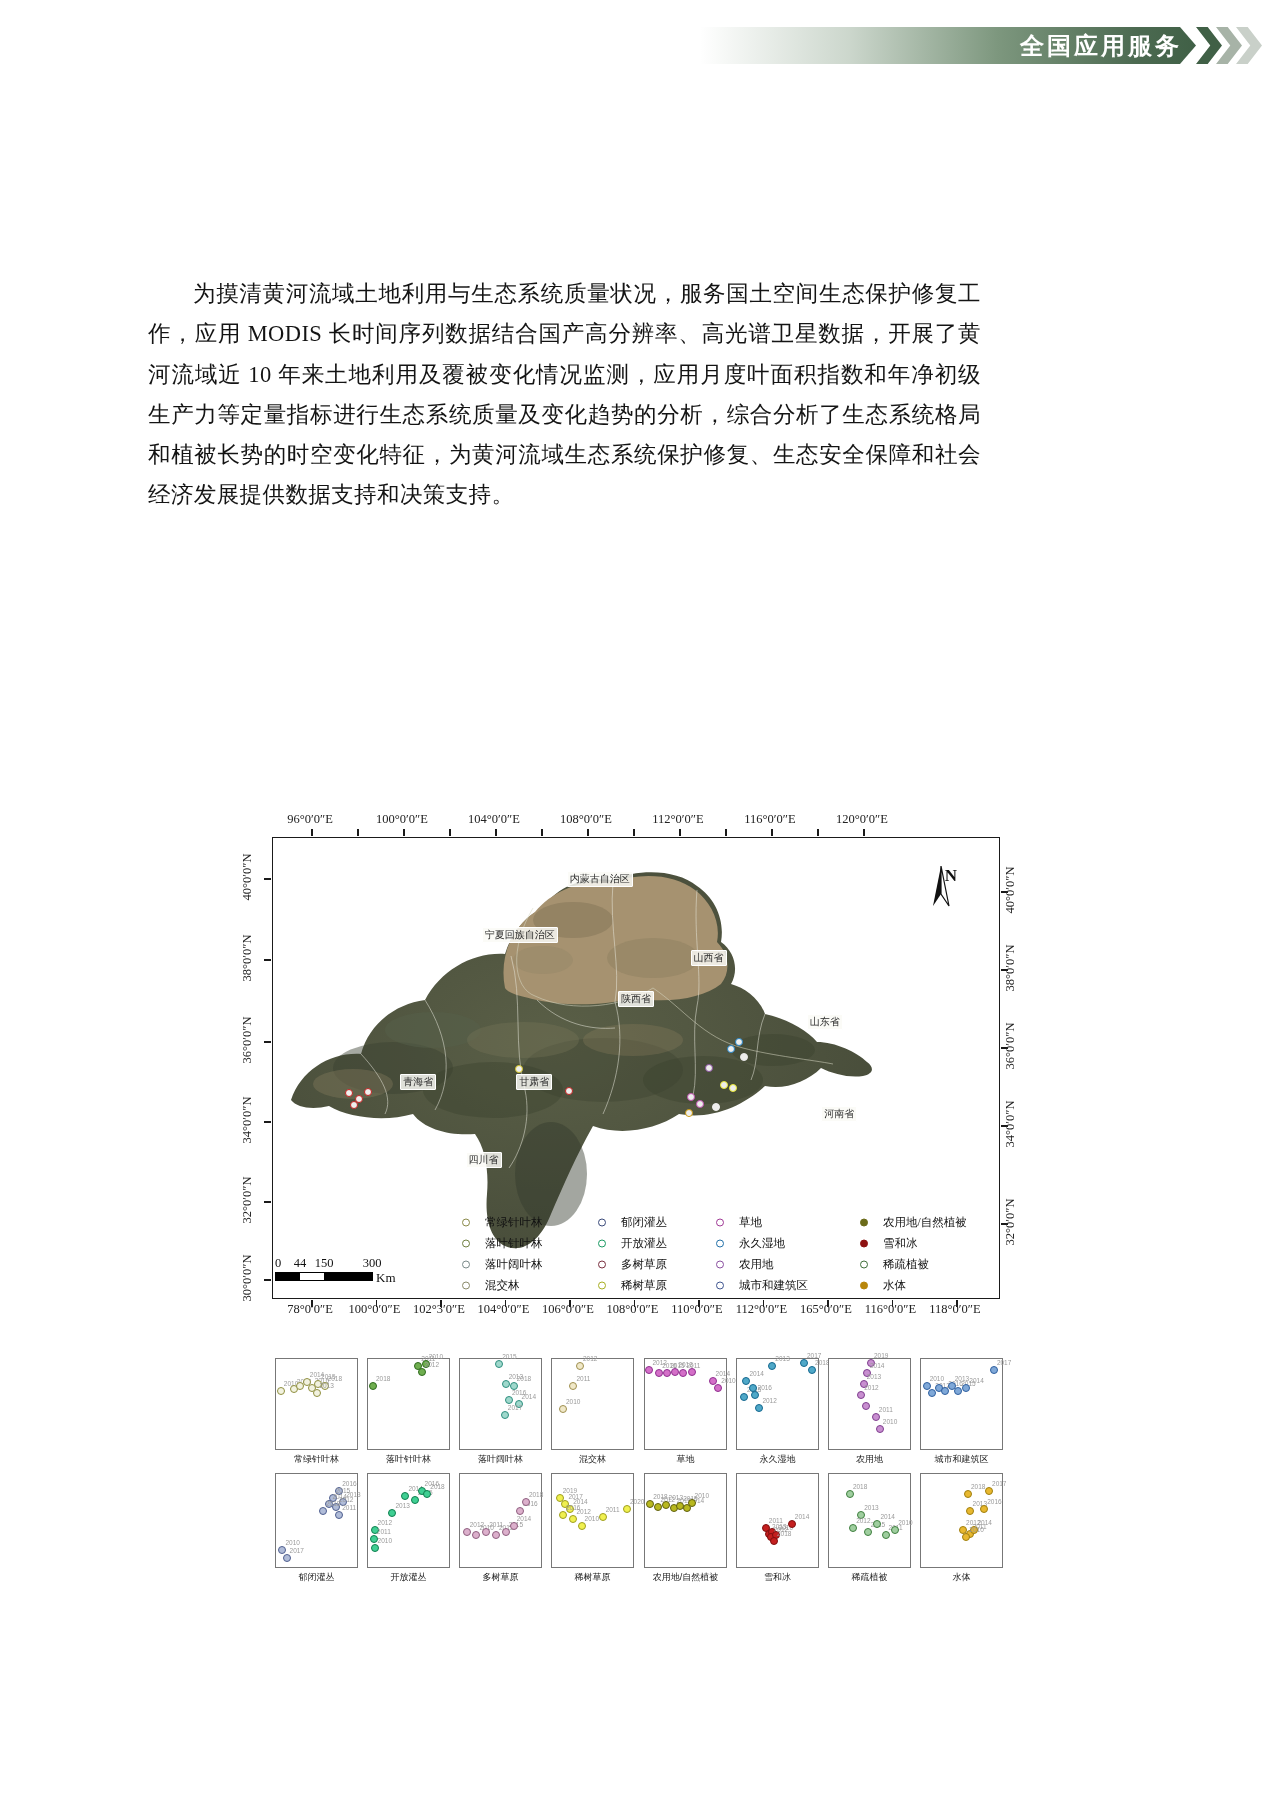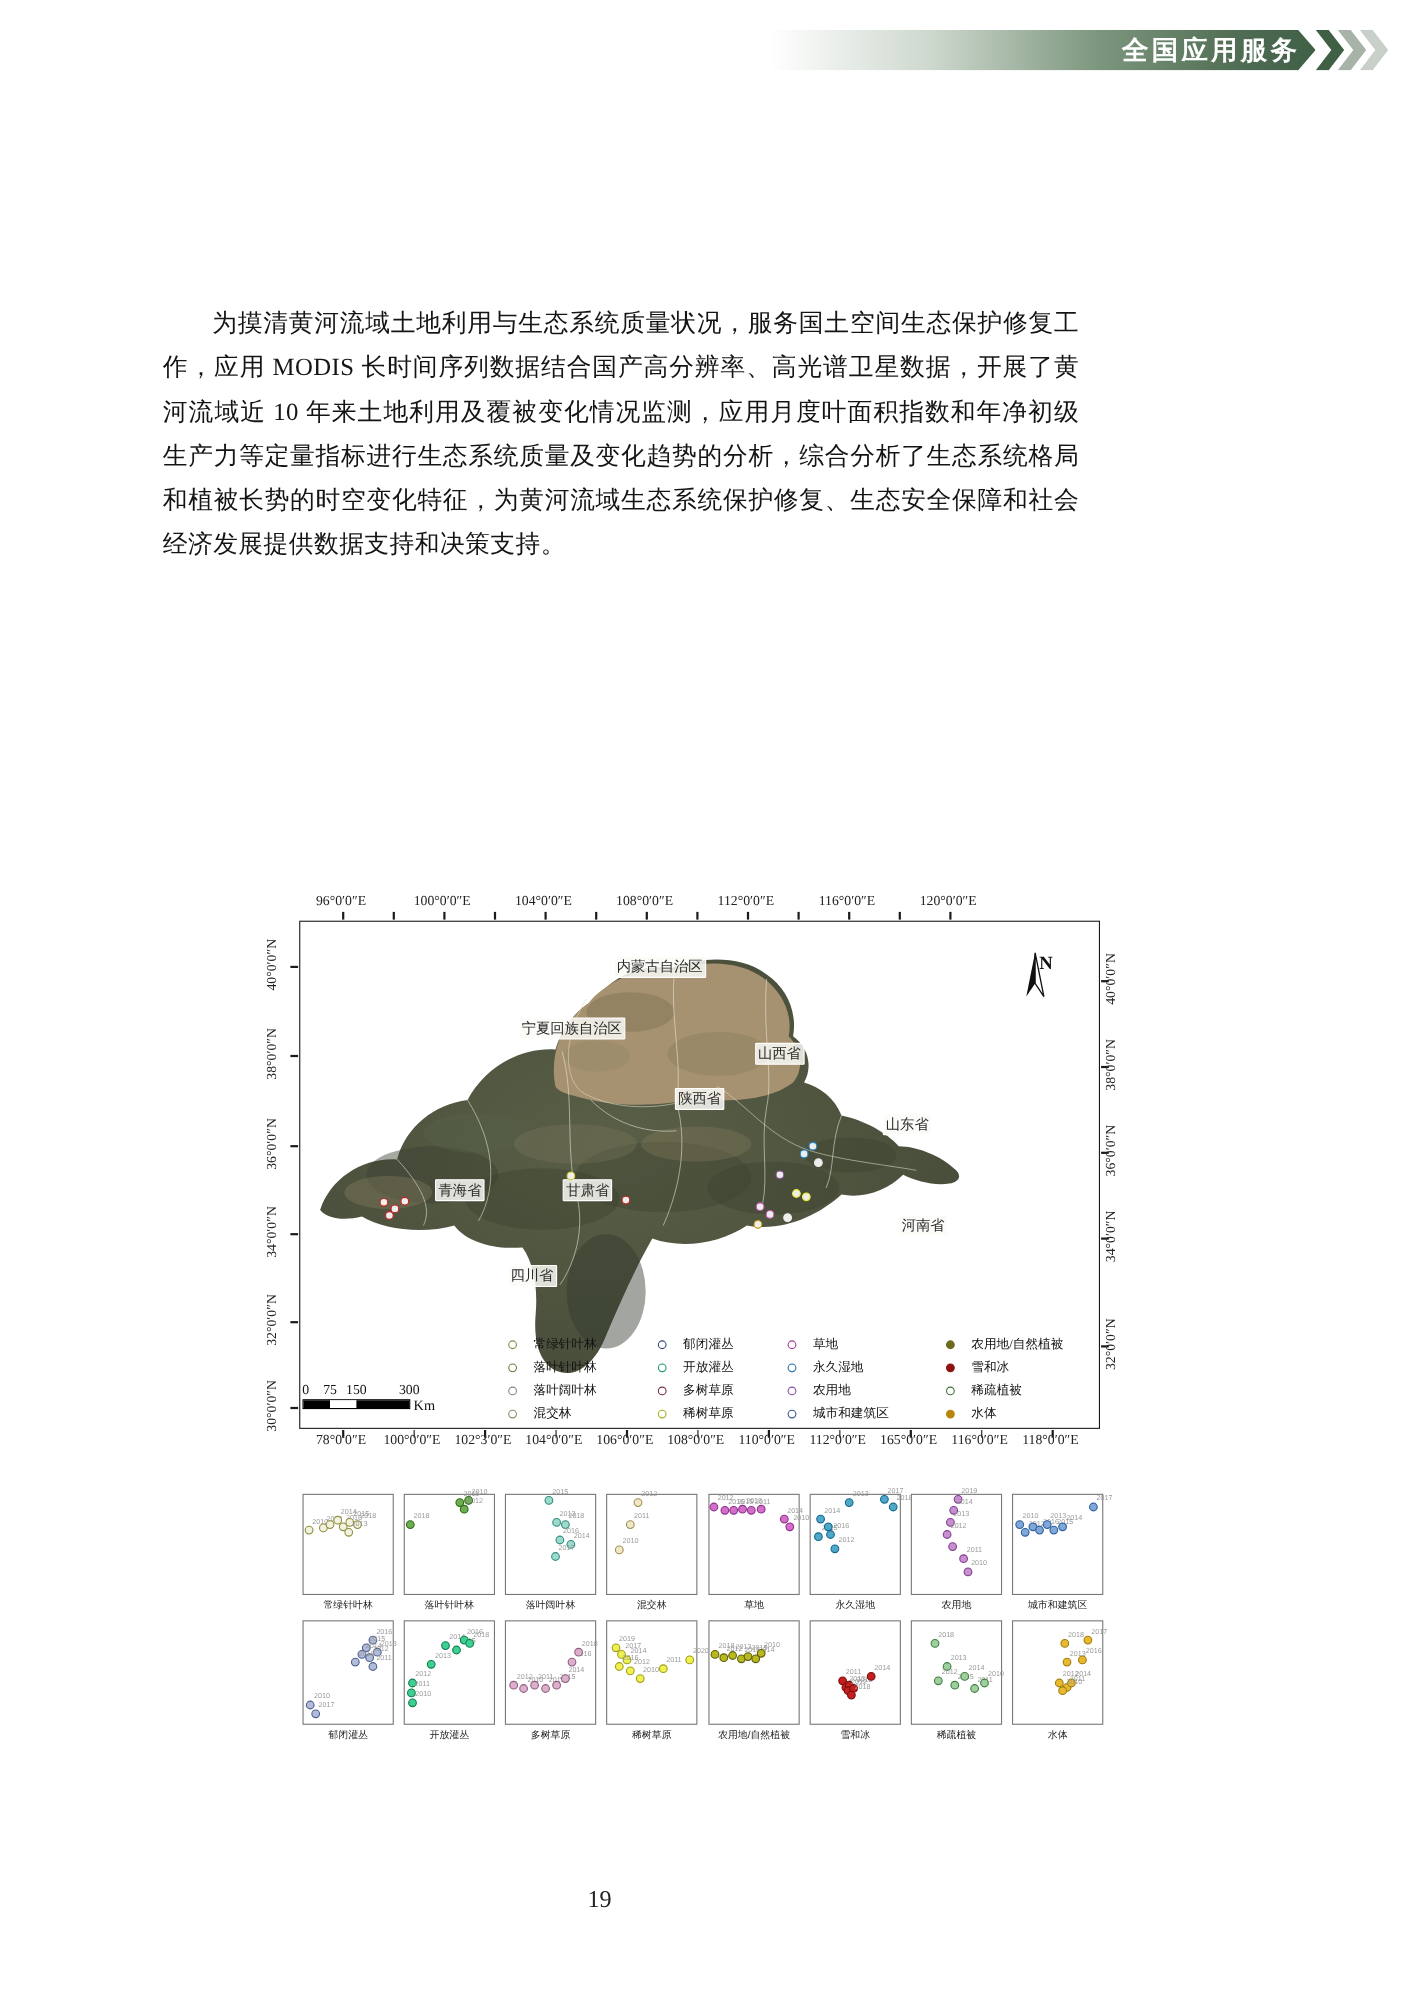--- a/index.html
+++ b/index.html
@@ -29,21 +29,21 @@
   .map-frame{position:absolute;left:272px;top:837px;width:726px;height:460px;
              border:1.5px solid #1a1a1a;background:#fff;box-sizing:content-box;}
   .map-frame svg{position:absolute;left:0;top:0;}
   .tick{position:absolute;background:#1a1a1a;}
   .tick.t{width:1.5px;height:7px;top:-9px;}
   .tick.b{width:1.5px;height:7px;bottom:-9px;}
   .tick.l{width:7px;height:1.5px;left:-9px;}
   .tick.r{width:7px;height:1.5px;right:-9px;}
   
   .rlabel{position:absolute;transform:translate(-50%,-50%);font-family:"Liberation Sans","DejaVu Sans",sans-serif;
-          font-size:13px;color:#2a2a2a;background:rgba(250,250,246,.85);border:.5px solid #ffffff;
+          font-size:10px;color:#2a2a2a;background:rgba(250,250,246,.85);border:.5px solid #ffffff;
           padding:0 2px;border-radius:1px;white-space:nowrap;z-index:3;}
   .mdot{position:absolute;width:6px;height:6px;border-radius:50%;border:1.6px solid;
         transform:translate(-50%,-50%);background:rgba(255,255,255,.9);z-index:4;}
   
   .north{position:absolute;left:658px;top:28px;width:40px;text-align:center;z-index:3;}
   .north .n{font-size:17px;color:#111;font-weight:bold;}
   
   .scalebar{position:absolute;left:2px;top:418px;z-index:3;font-size:12.5px;color:#111;}
   .sb-labels{position:relative;height:15px;width:120px;}
   .sb-labels span{position:absolute;transform:translate(-50%,0);}
@@ -135,21 +135,21 @@
       <div class="n">N</div>
       <svg width="20" height="42" viewBox="0 0 20 42">
         <polygon points="10,0 2,40 10,28" fill="#111"></polygon>
         <polygon points="10,0 18,40 10,28" fill="#fff" stroke="#111" stroke-width="1.2"></polygon>
       </svg>
     </div>
 
     <div class="scalebar">
       <div class="sb-labels">
         <span style="left:3px">0</span>
-        <span style="left:25px">75</span>
+        <span style="left:25px">44</span>
         <span style="left:49px">150</span>
         <span style="left:97px">300</span>
       </div>
       <div class="sb-bar">
         <i style="width:24px;background:#000"></i>
           <i style="width:24px;background:#fff"></i>
           <i style="width:48px;background:#000"></i>
       </div>
       <span class="sb-unit">Km</span>
     </div>
@@ -579,21 +579,20 @@
           <span class="pyr" style="left: 60%; top: 64%;">2011</span>
           <i class="pdot" style="left: 66%; top: 60%; border-color: rgb(159, 127, 15); background: rgb(232, 184, 47);"></i>
           <span class="pyr" style="left: 66%; top: 60%;">2014</span>
           <i class="pdot" style="left: 56%; top: 68%; border-color: rgb(159, 127, 15); background: rgb(232, 184, 47);"></i>
           <span class="pyr" style="left: 56%; top: 68%;">2010</span>
         </div>
         <div class="plabel">水体</div>
       </div>
     </div>
 
-  <div class="page-num">19</div>
 <div class="ax" style="left: 310px; top: 812px;">96°0′0″E</div>
     <div class="ax" style="left: 402px; top: 812px;">100°0′0″E</div>
     <div class="ax" style="left: 494px; top: 812px;">104°0′0″E</div>
     <div class="ax" style="left: 586px; top: 812px;">108°0′0″E</div>
     <div class="ax" style="left: 678px; top: 812px;">112°0′0″E</div>
     <div class="ax" style="left: 770px; top: 812px;">116°0′0″E</div>
     <div class="ax" style="left: 862px; top: 812px;">120°0′0″E</div>
     <div class="ax" style="left: 310px; top: 1302px;">78°0′0″E</div>
     <div class="ax" style="left: 374.5px; top: 1302px;">100°0′0″E</div>
     <div class="ax" style="left: 439px; top: 1302px;">102°3′0″E</div>

